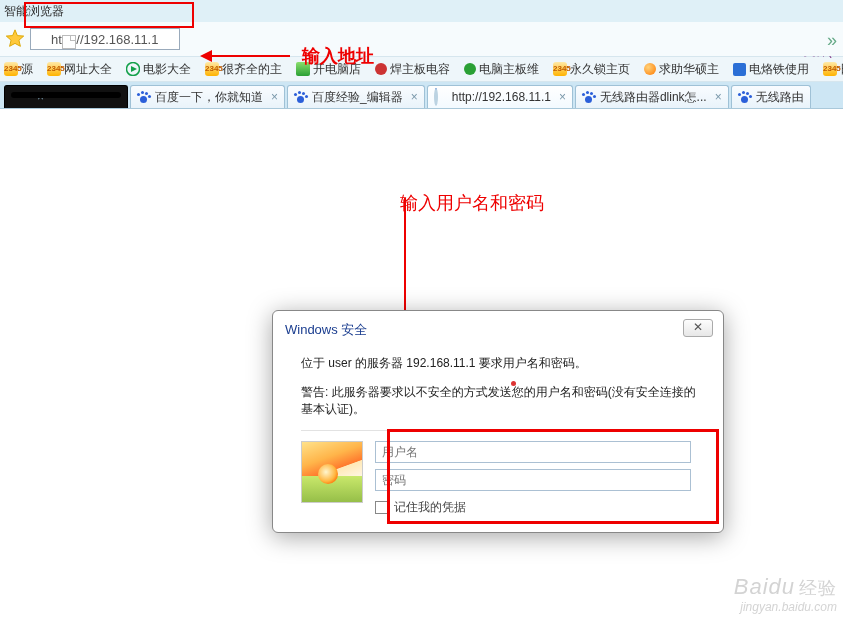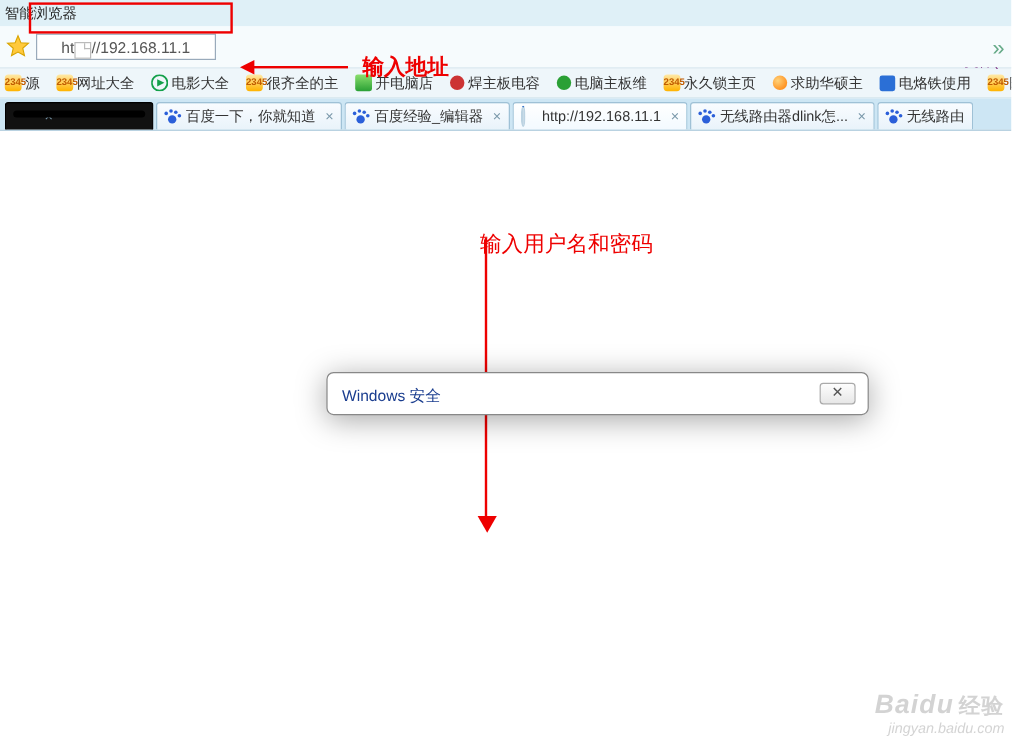--- a/index.html
+++ b/index.html
@@ -71,21 +71,21 @@
   .txt-input{ height:22px; border:1px solid #abc0d3; background:#fff; padding:2px 6px; font-size:12px; color:#888; box-sizing:border-box; width:100%;}
   .remember{ display:flex; align-items:center; gap:6px; color:#444; margin-top:2px;}
   .chk{ width:13px;height:13px;border:1px solid #888;background:#fff;box-sizing:border-box;}
   
   .dlg-buttons{ border-top:1px solid #e2e2e2; padding:10px 12px; display:flex; justify-content:flex-end; gap:10px;}
   .win7-btn{ min-width:74px; height:24px; border:1px solid #8a8a8a; border-radius:3px; background:linear-gradient(#fdfdfd 0%,#efefef 49%,#e2e2e2 50%,#f3f3f3 100%); font-size:12px; cursor:pointer; padding:0 14px;}
   .win7-btn.primary{ border-color:#3c7fb1; box-shadow:0 0 0 1px #a6d1ec inset;}
   
   
   .watermark{ position:absolute; right:6px; bottom:6px; text-align:right; font-family:Arial,sans-serif;}
-  .wm1{ font-size:22px; color:rgba(130,130,130,.35); font-style:italic; font-weight:bold; letter-spacing:1px;}
+  .wm1{ font-size:22px; color:rgba(130,130,130,.35); font-style:italic; font-weight:normal; letter-spacing:1px;}
   .wm1 .cn{ font-style:normal; font-size:18px; margin-left:4px;}
   .wm2{ font-size:12px; color:rgba(130,130,130,.35); font-style:italic;}
 </style>
 </head>
 <body>
 <div class="page">
 
   <div class="chrome-title">
     <span>智能浏览器</span>
     <span class="menu-right">文件(F</span>
@@ -194,20 +194,38 @@
     </div>
   <div class="tabstrip-divider"></div>
 
   <div class="anno2">输入用户名和密码</div>
   <div class="vline"></div>
   <div class="vhead"></div>
 
   <div class="dialog">
     <div class="dlg-close">✕</div>
     <div class="dlg-title">Windows 安全</div>
+    <div class="dlg-body">
+      <div class="dlg-line1">位于 user 的服务器 192.168.11.1 要求用户名和密码。</div>
+      <span class="dot-red" style="left:238px;top:70px;"></span>
+      <div class="dlg-warn">警告: 此服务器要求以不安全的方式发送您的用户名和密码(没有安全连接的基本认证)。</div>
+
+      <div class="cred-area">
+        <div class="cred-redbox"></div>
+        <div class="avatar"></div>
+        <div class="fields">
+          <input class="txt-input" placeholder="用户名" style="">
+          <input class="txt-input" type="password" placeholder="密码" style="">
+          <label class="remember">
+            <span class="chk"></span>
+            <span>记住我的凭据</span>
+          </label>
+        </div>
+      </div>
+    </div>
   </div>
 
   <div class="watermark">
     <div class="wm1">
       <span>Baidu</span><span class="cn">经验</span>
     </div>
     <div class="wm2">jingyan.baidu.com</div>
   </div>
 
 </div>

